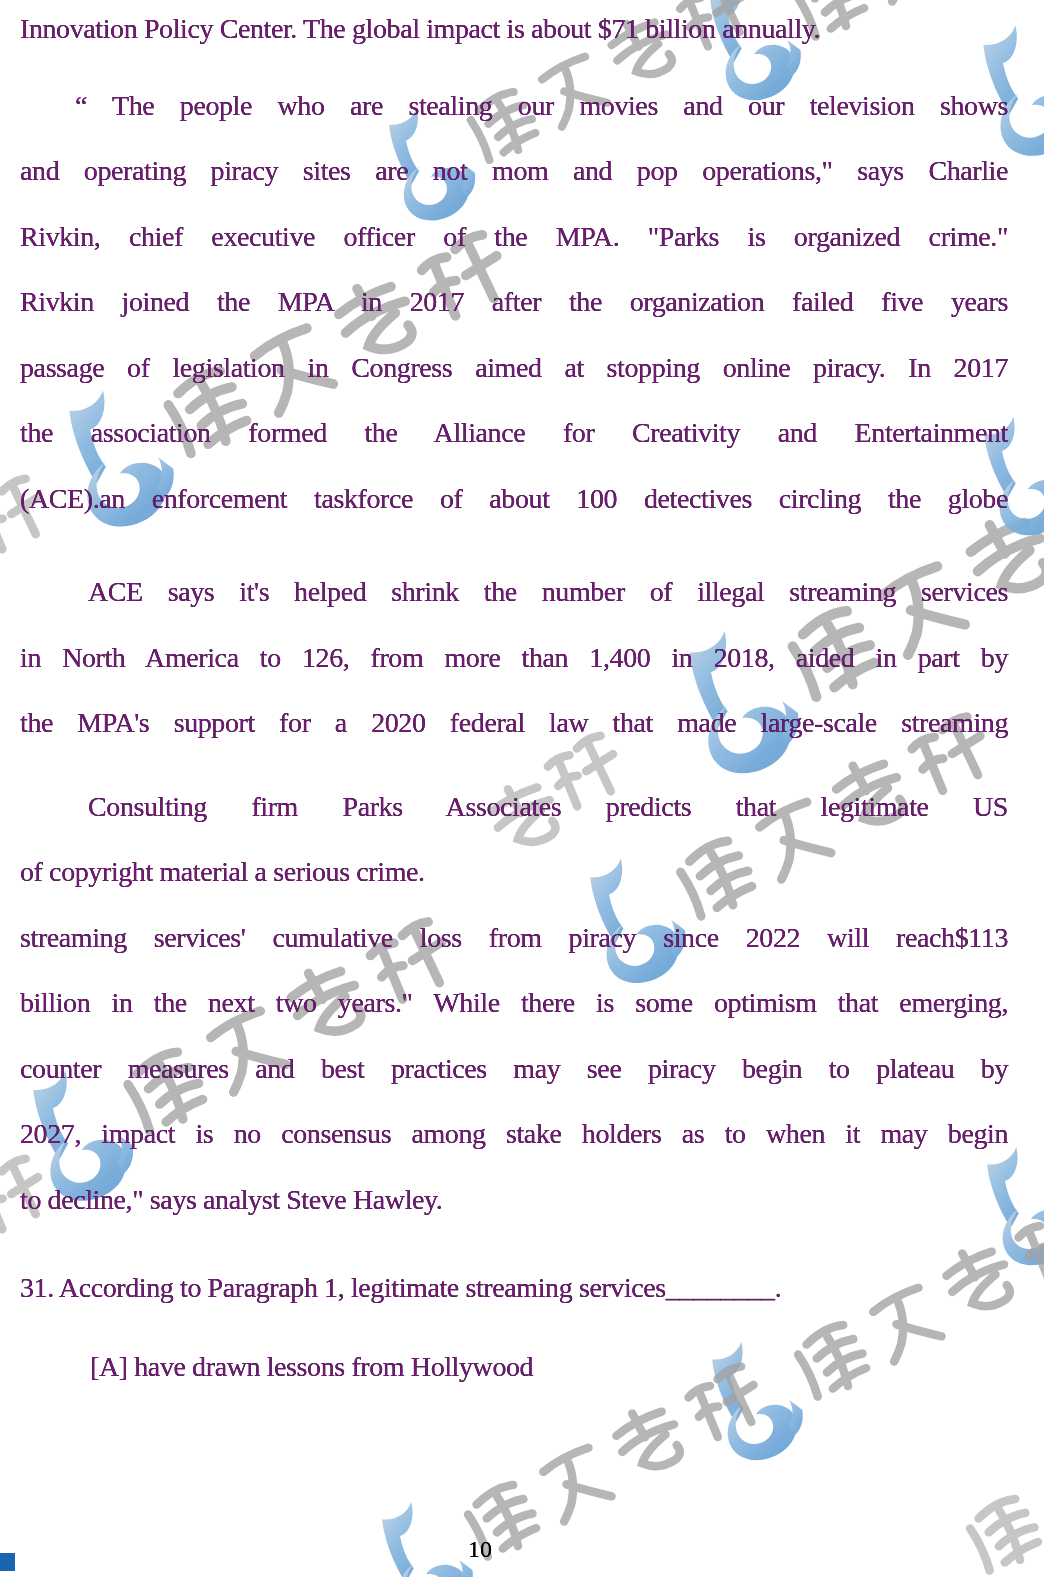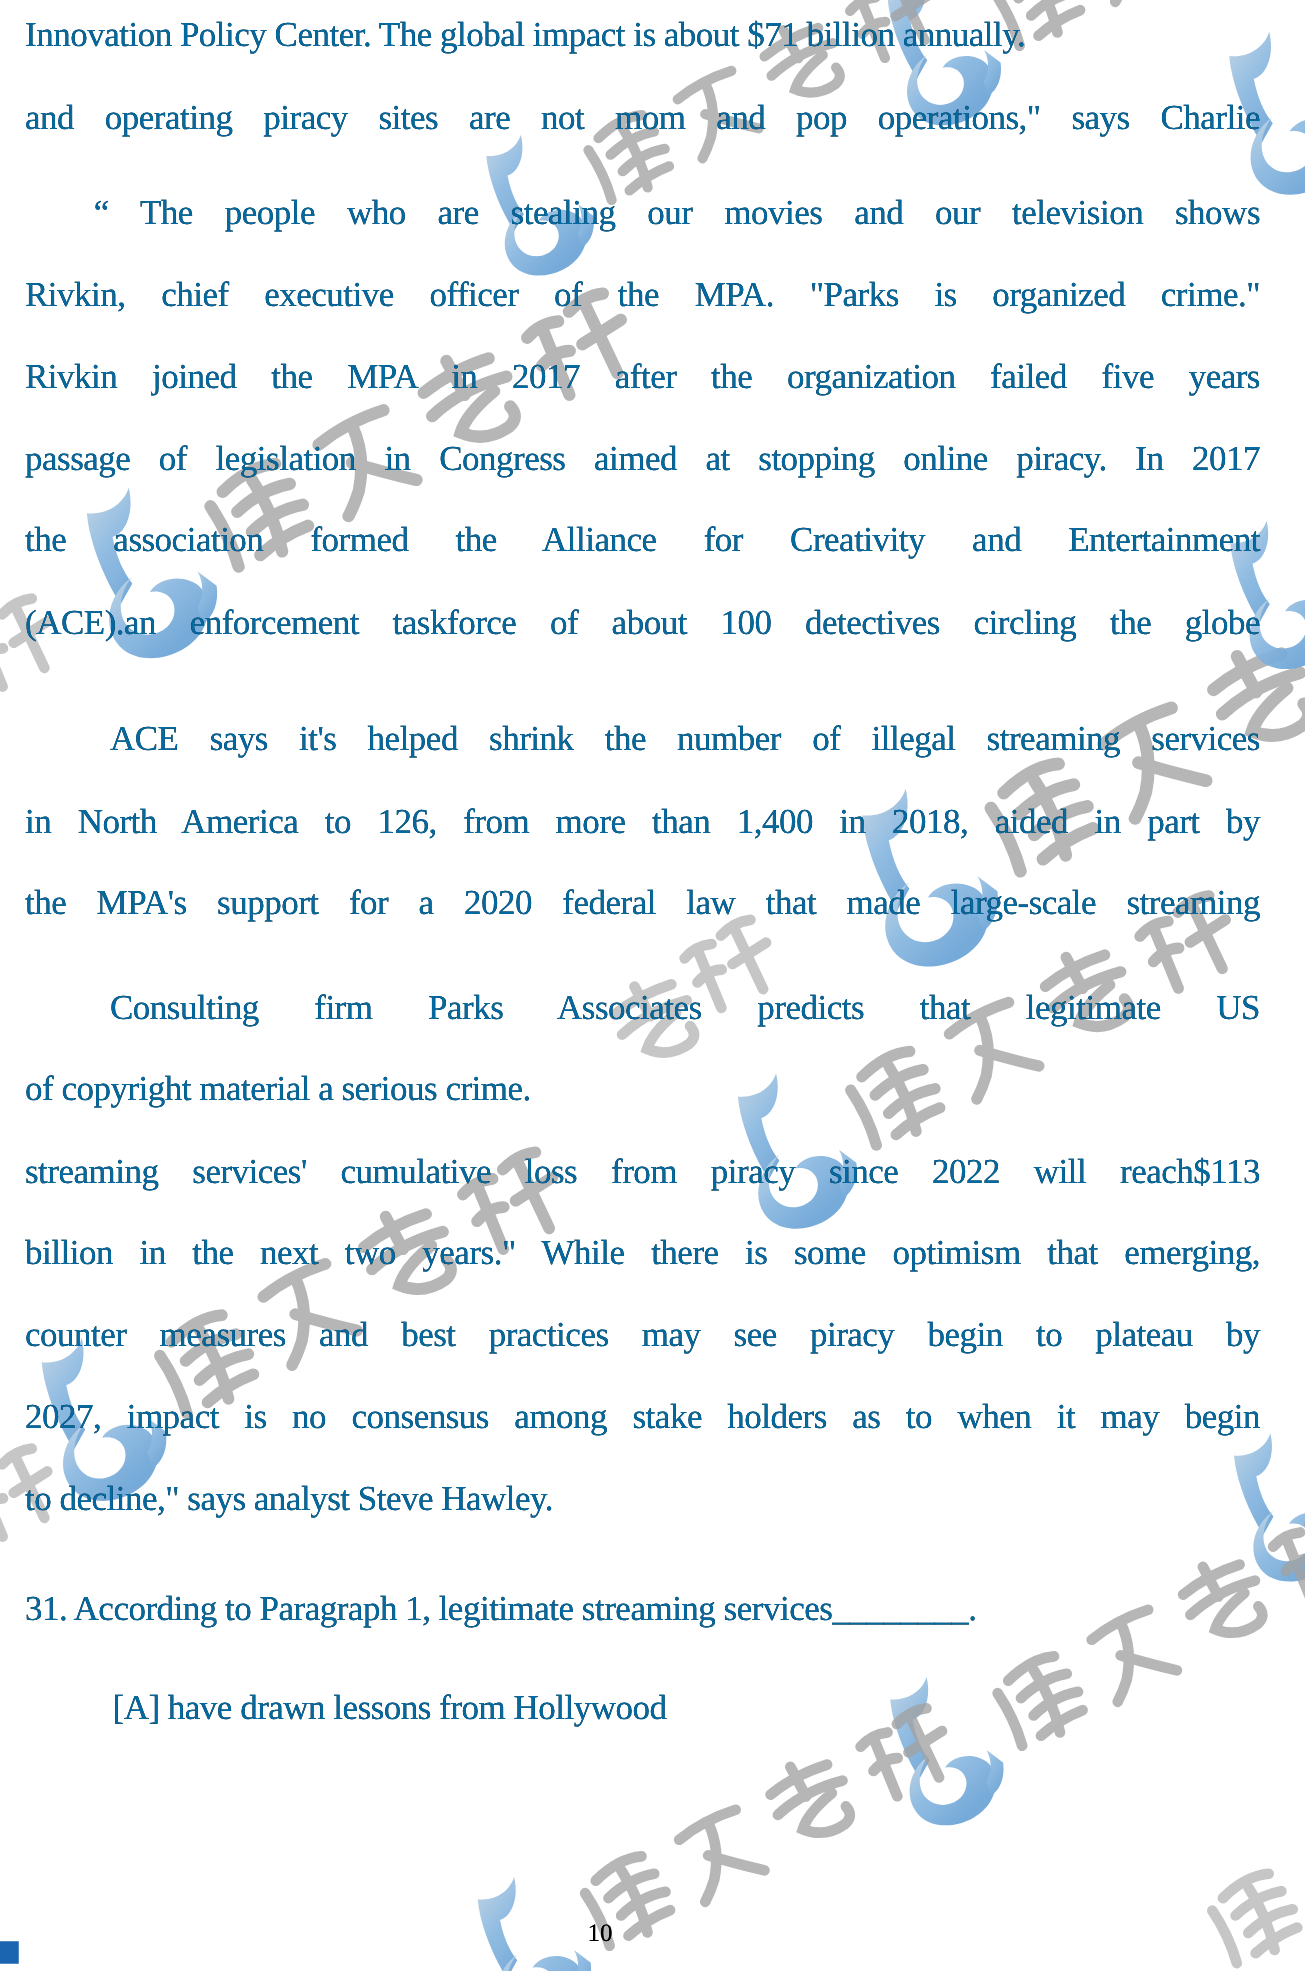--- a/index.html
+++ b/index.html
@@ -15,34 +15,34 @@
   .wm-unit{
     position:absolute;
     display:flex;align-items:center;gap:6px;
   }
   .wm-logo{opacity:.92;flex:0 0 auto;}
   .wm-char{opacity:.78;flex:0 0 auto;}
   .wm-solo{position:absolute;opacity:.78;}
   
   .text-col{
     position:absolute;left:20px;top:0;width:988px;z-index:2;
-    color:#0369a1;
+    color:#701a75;
   }
   .line{
     font-size:28px;
     line-height:65.5px;height:65.5px;
     letter-spacing:-0.4px;
     text-shadow:0 0 .4px #000;
     text-align:left;
   }
   .line:first-child{margin-top:-4px;}
   .line.j{text-align:justify;text-align-last:justify;}
   .page-number{
     position:absolute;left:20px;top:1536px;width:920px;
-    text-align:center;font-size:20px;color:#000;z-index:2;
+    text-align:center;font-size:24px;color:#000;z-index:2;
     text-shadow:0 0 .4px #000;
   }
   .corner-square{
     position:absolute;left:0;top:1553px;width:15px;height:18px;z-index:3;
   }
   .svg-defs{position:absolute;width:0;height:0;overflow:hidden;}
 </style>
 </head>
 <body>
 
@@ -256,22 +256,22 @@
       <div class="wm-solo" style="left: 488px; top: 779px; transform: rotate(-28deg);"><svg class="wm-char" width="78" height="78" viewBox="0 0 64 64">
           <use href="#wm-c2"></use>
         </svg></div>
       <div class="wm-solo" style="left: 966px; top: 1496px; transform: rotate(-28deg);"><svg class="wm-char" width="78" height="78" viewBox="0 0 64 64">
           <use href="#wm-c0"></use>
         </svg></div>
     </div>
 
   <div id="text-layer" class="text-col">
       <div class="line">Innovation Policy Center. The global impact is about $71 billion annually.</div>
+      <div class="line j" style="padding-left: 55px; margin-top: 11px;">“ The people who are stealing our movies and our television shows</div>
       <div class="line j">and operating piracy sites are not mom and pop operations," says Charlie</div>
-      <div class="line j" style="padding-left: 55px; margin-top: 11px;">“ The people who are stealing our movies and our television shows</div>
       <div class="line j">Rivkin, chief executive officer of the MPA. "Parks is organized crime."</div>
       <div class="line j">Rivkin joined the MPA in 2017 after the organization failed five years</div>
       <div class="line j">passage of legislation in Congress aimed at stopping online piracy. In 2017</div>
       <div class="line j">the association formed the Alliance for Creativity and Entertainment</div>
       <div class="line j">(ACE).an enforcement taskforce of about 100 detectives circling the globe</div>
       <div class="line j" style="padding-left: 68px; margin-top: 28px;">ACE says it's helped shrink the number of illegal streaming services</div>
       <div class="line j">in North America to 126, from more than 1,400 in 2018, aided in part by</div>
       <div class="line j">the MPA's support for a 2020 federal law that made large-scale streaming</div>
       <div class="line j" style="padding-left: 68px; margin-top: 18px;">Consulting firm Parks Associates predicts that legitimate US</div>
       <div class="line">of copyright material a serious crime.</div>

